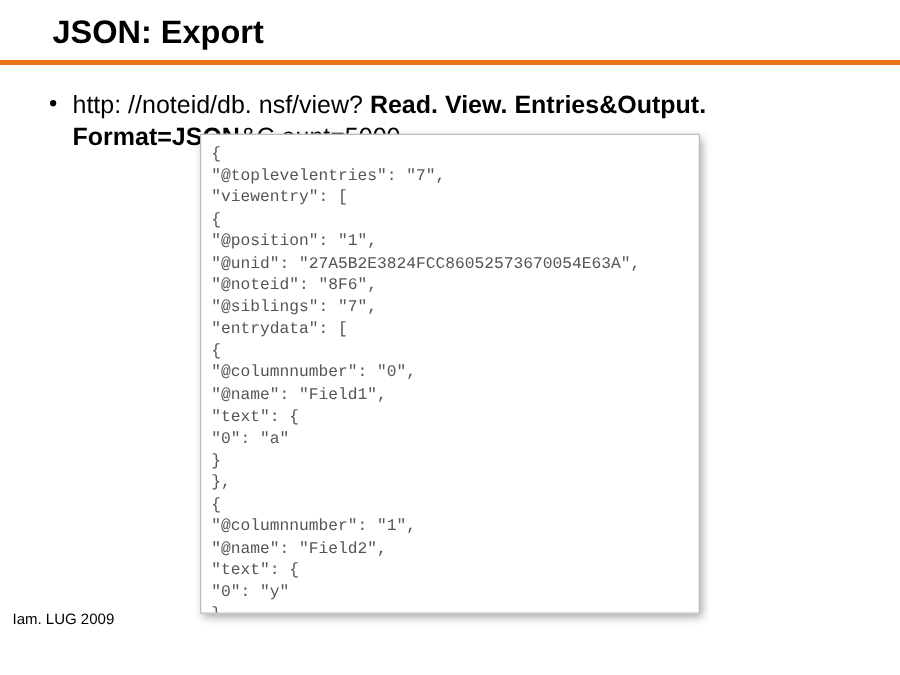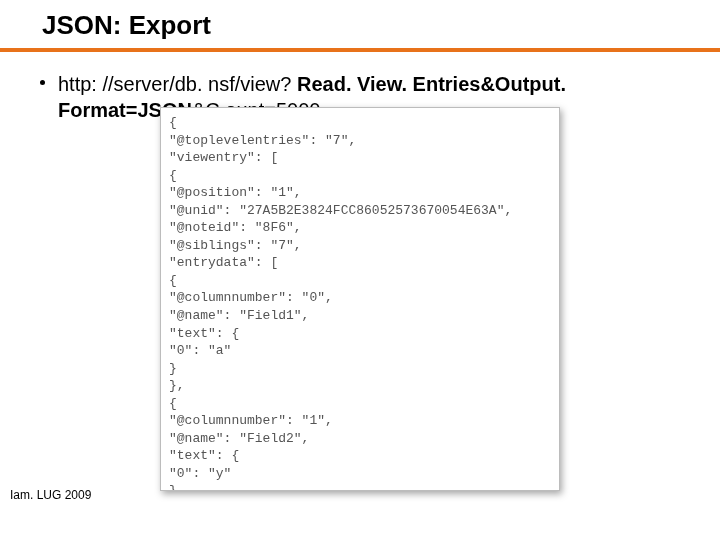--- a/index.html
+++ b/index.html
@@ -83,21 +83,21 @@
 <body>
 
 <div class="slide">
 
   <div class="title">JSON: Export</div>
 
   <div class="rule"></div>
 
   <div class="bullet">
     <span class="dot"></span>
-    <span>http: //server/db. nsf/view? </span><span class="b">Read. View. Entries&amp;Output. Format=JSON</span><span>&amp;C ount=5000</span>
+    <span>http: //noteid/db. nsf/view? </span><span class="b">Read. View. Entries&amp;Output. Format=JSON</span><span>&amp;C ount=5000</span>
   </div>
 
   <div class="code-card" id="code-card">{
 "@toplevelentries": "7",
 "viewentry": [
 {
 "@position": "1",
 "@unid": "27A5B2E3824FCC86052573670054E63A",
 "@noteid": "8F6",
 "@siblings": "7",

